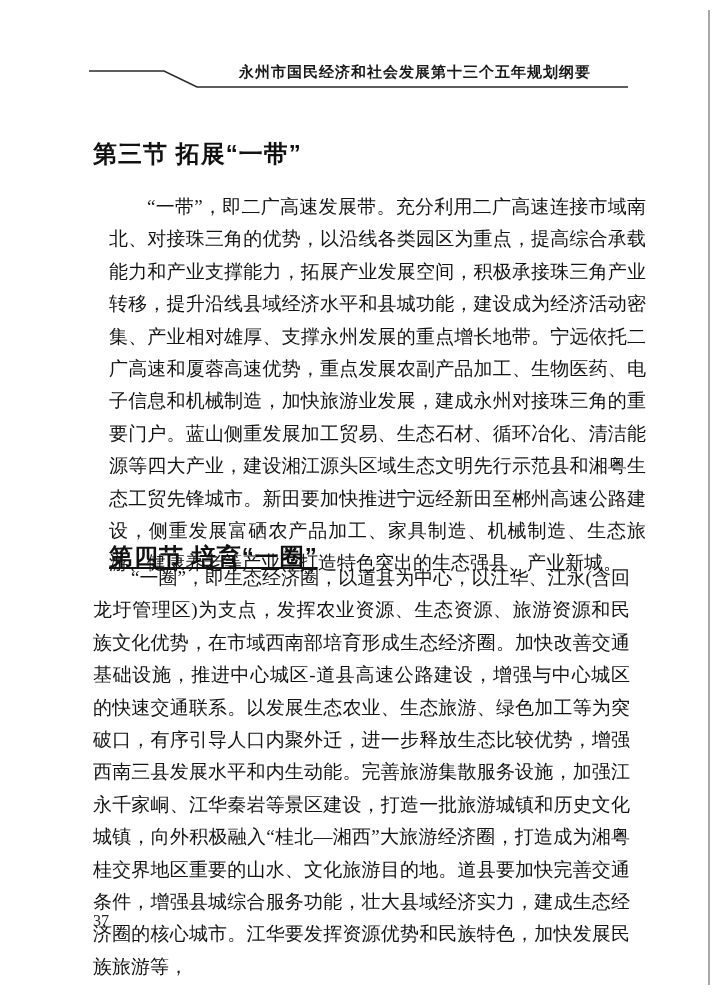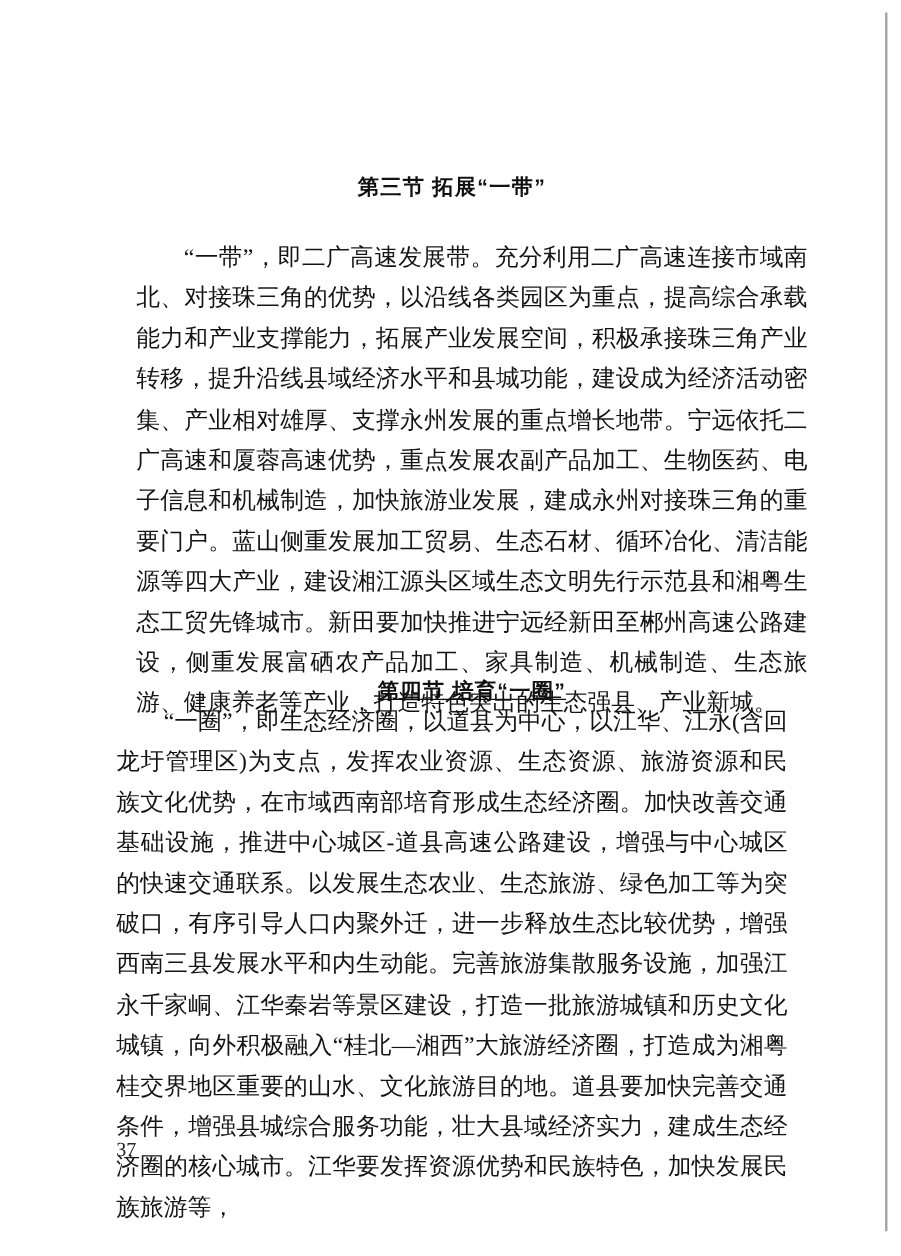--- a/index.html
+++ b/index.html
@@ -48,24 +48,23 @@
     width: 430px;
     text-align: center;
     font-family: "Liberation Sans", "DejaVu Sans", sans-serif;
     font-weight: bold;
     font-size: 15px;
     letter-spacing: 1px;
     color: #1a1a1a;
     white-space: nowrap;
   }
   .section-title {
-    text-align: center;
     font-family: "Liberation Sans", "DejaVu Sans", sans-serif;
     font-weight: bold;
-    font-size: 17px;
+    font-size: 24px;
     color: #111;
     letter-spacing: 1px;
   }
   .section-title-1 { position: absolute; left: 93px; width: 537px; top: 138px; }
   .section-title-2 { position: absolute; left: 93px; width: 537px; top: 525px; }
   .body-para {
     position: absolute;
     left: 93px;
     width: 537px;
     font-size: 19px;
@@ -85,20 +84,26 @@
     color: #222;
   }
 </style>
 </head>
 <body>
 
 <div class="page">
 
   <div class="scan-edge"></div>
 
+  <div class="header">
+    <svg class="header-rule" viewBox="0 0 542 34" xmlns="http://www.w3.org/2000/svg">
+      <polyline points="1,11 76,11 109,27 540,27" fill="none" stroke="#2a2a2a" stroke-width="1.6"></polyline>
+    </svg>
+    <div class="header-title">永州市国民经济和社会发展第十三个五年规划纲要</div>
+  </div>
 
   <h2 class="section-title section-title-1" style="margin:0;">第三节  拓展“一带”</h2>
 
   <p class="body-para para-1" style="margin:16px;">“一带”，即二广高速发展带。充分利用二广高速连接市域南北、对接珠三角的优势，以沿线各类园区为重点，提高综合承载能力和产业支撑能力，拓展产业发展空间，积极承接珠三角产业转移，提升沿线县域经济水平和县城功能，建设成为经济活动密集、产业相对雄厚、支撑永州发展的重点增长地带。宁远依托二广高速和厦蓉高速优势，重点发展农副产品加工、生物医药、电子信息和机械制造，加快旅游业发展，建成永州对接珠三角的重要门户。蓝山侧重发展加工贸易、生态石材、循环冶化、清洁能源等四大产业，建设湘江源头区域生态文明先行示范县和湘粤生态工贸先锋城市。新田要加快推进宁远经新田至郴州高速公路建设，侧重发展富硒农产品加工、家具制造、机械制造、生态旅游、健康养老等产业，打造特色突出的生态强县、产业新城。</p>
 
   <h2 class="section-title section-title-2" style="margin:16px;text-decoration:underline;">第四节  培育“一圈”</h2>
 
   <p class="body-para para-2" style="margin:0;">“一圈”，即生态经济圈，以道县为中心，以江华、江永(含回龙圩管理区)为支点，发挥农业资源、生态资源、旅游资源和民族文化优势，在市域西南部培育形成生态经济圈。加快改善交通基础设施，推进中心城区-道县高速公路建设，增强与中心城区的快速交通联系。以发展生态农业、生态旅游、绿色加工等为突破口，有序引导人口内聚外迁，进一步释放生态比较优势，增强西南三县发展水平和内生动能。完善旅游集散服务设施，加强江永千家峒、江华秦岩等景区建设，打造一批旅游城镇和历史文化城镇，向外积极融入“桂北—湘西”大旅游经济圈，打造成为湘粤桂交界地区重要的山水、文化旅游目的地。道县要加快完善交通条件，增强县城综合服务功能，壮大县域经济实力，建成生态经济圈的核心城市。江华要发挥资源优势和民族特色，加快发展民族旅游等，</p>
 
   <div class="page-number">37</div>

